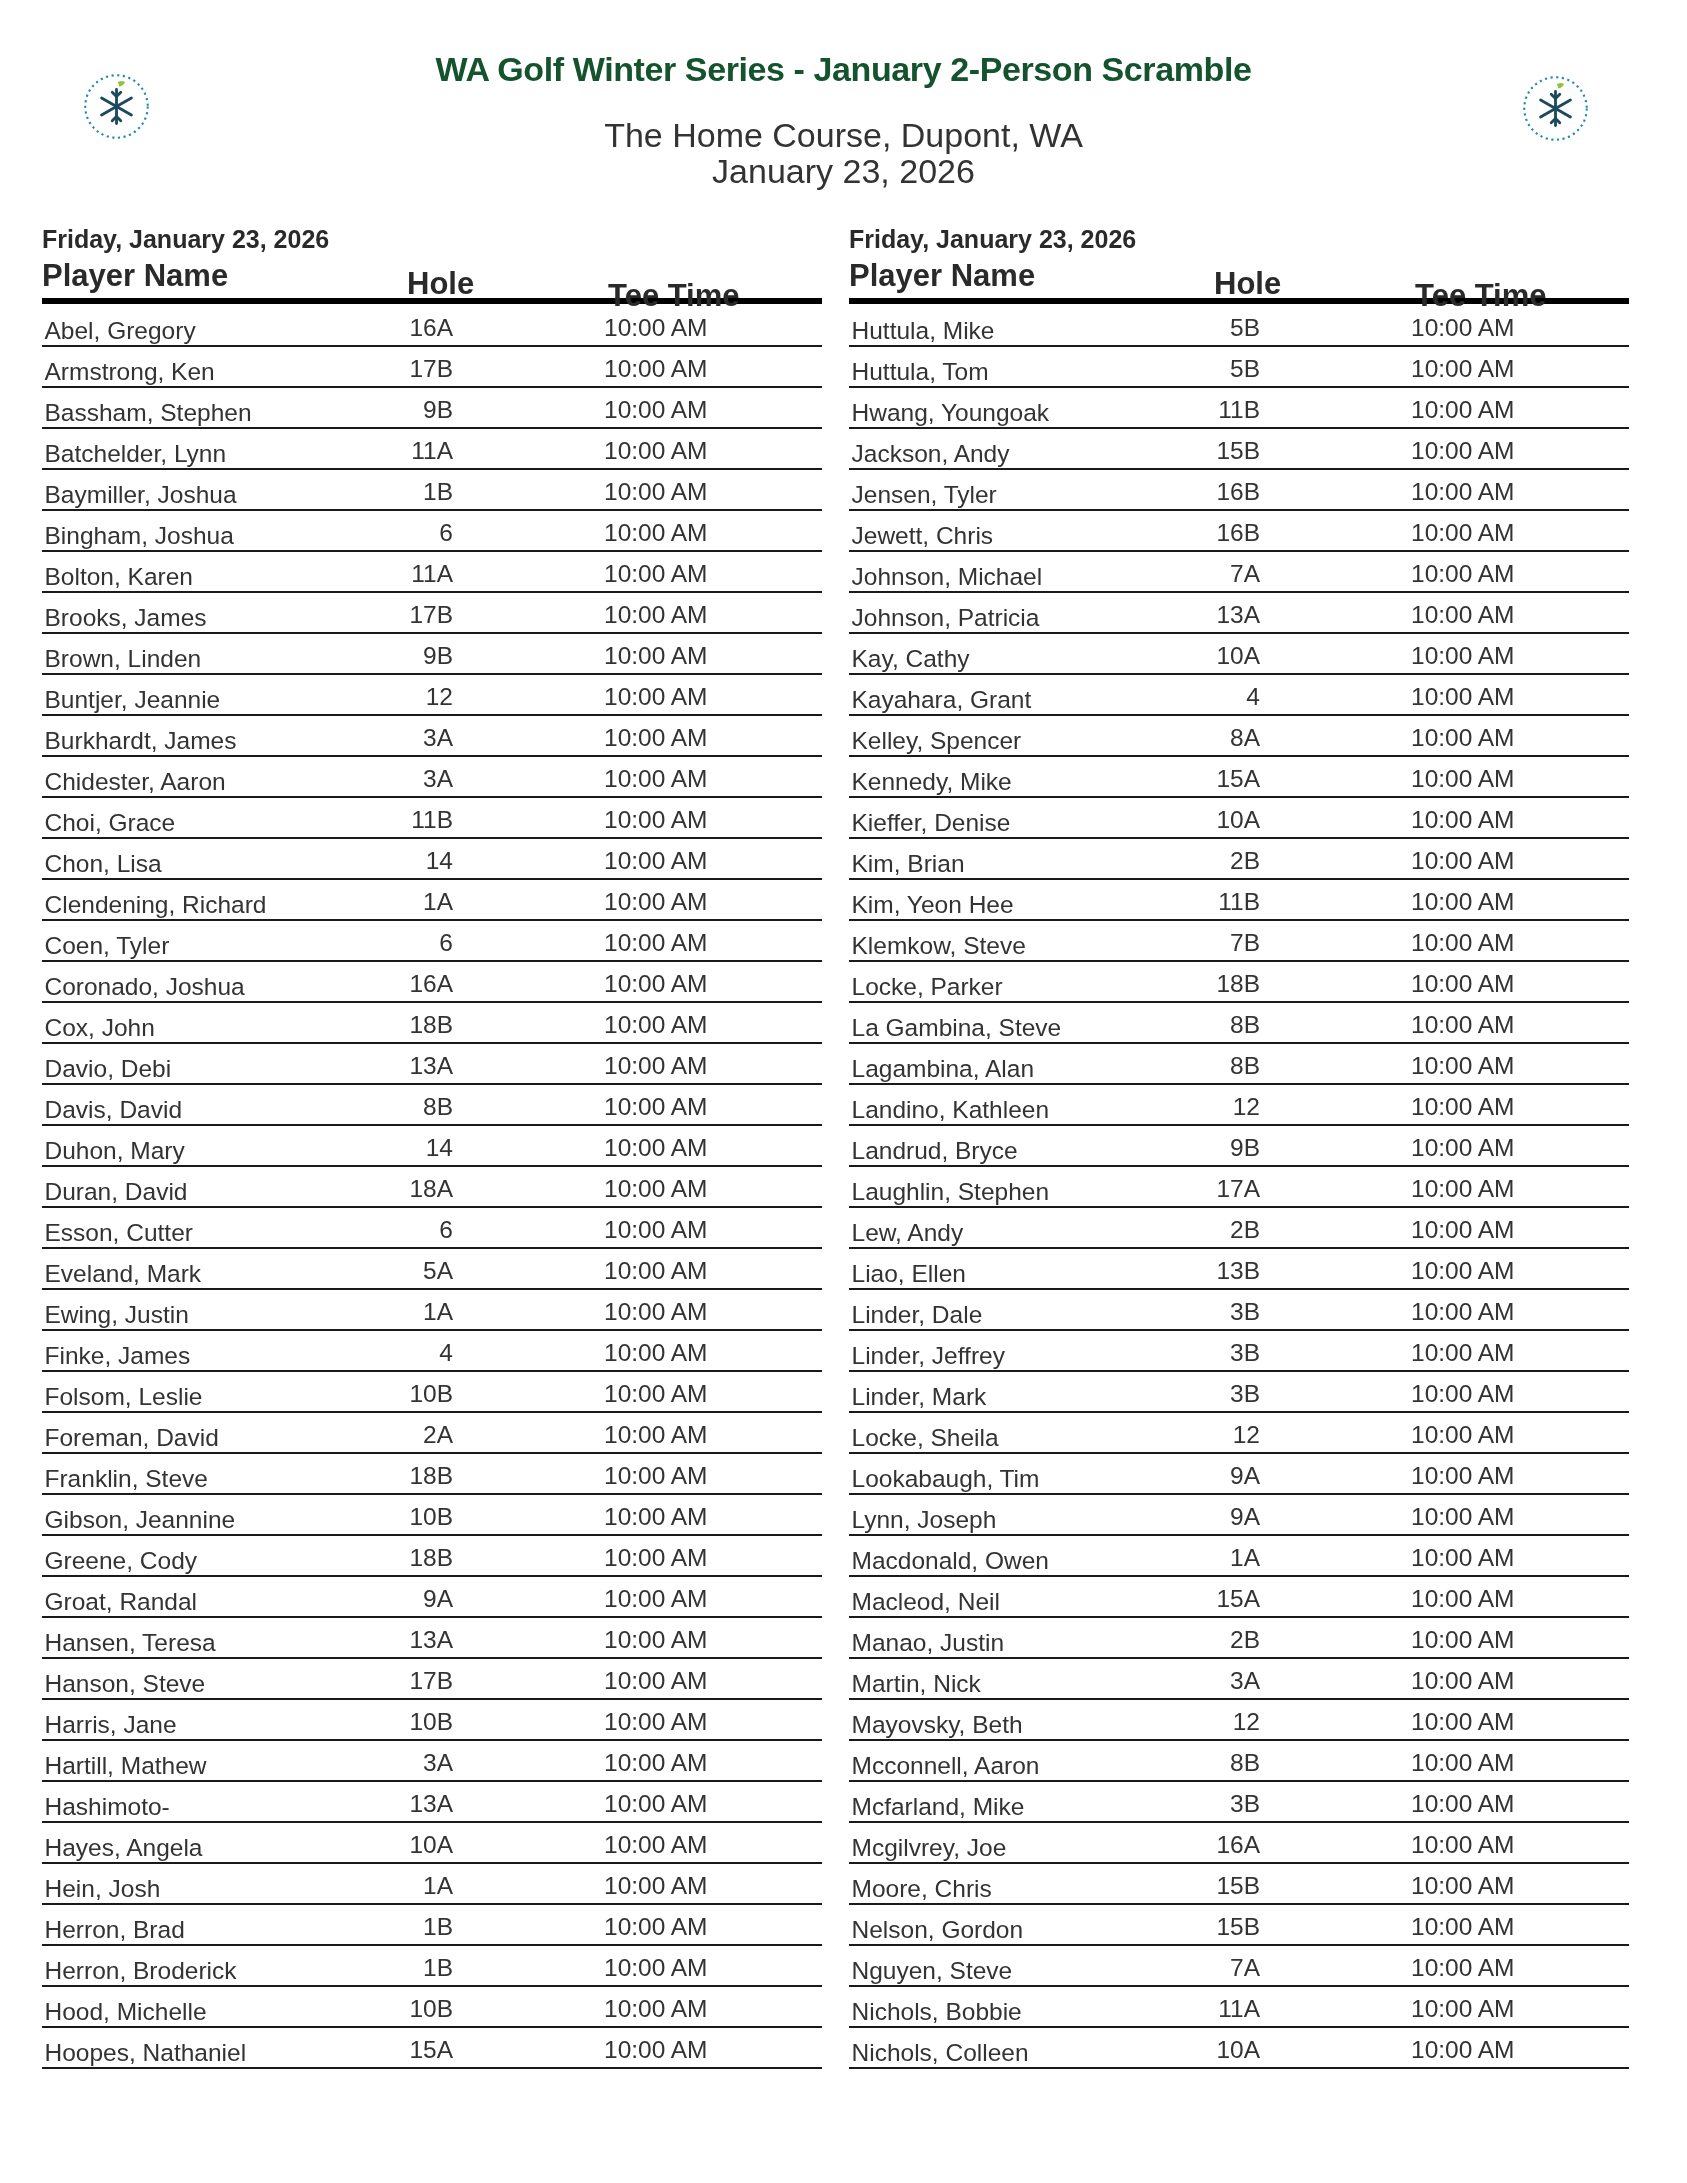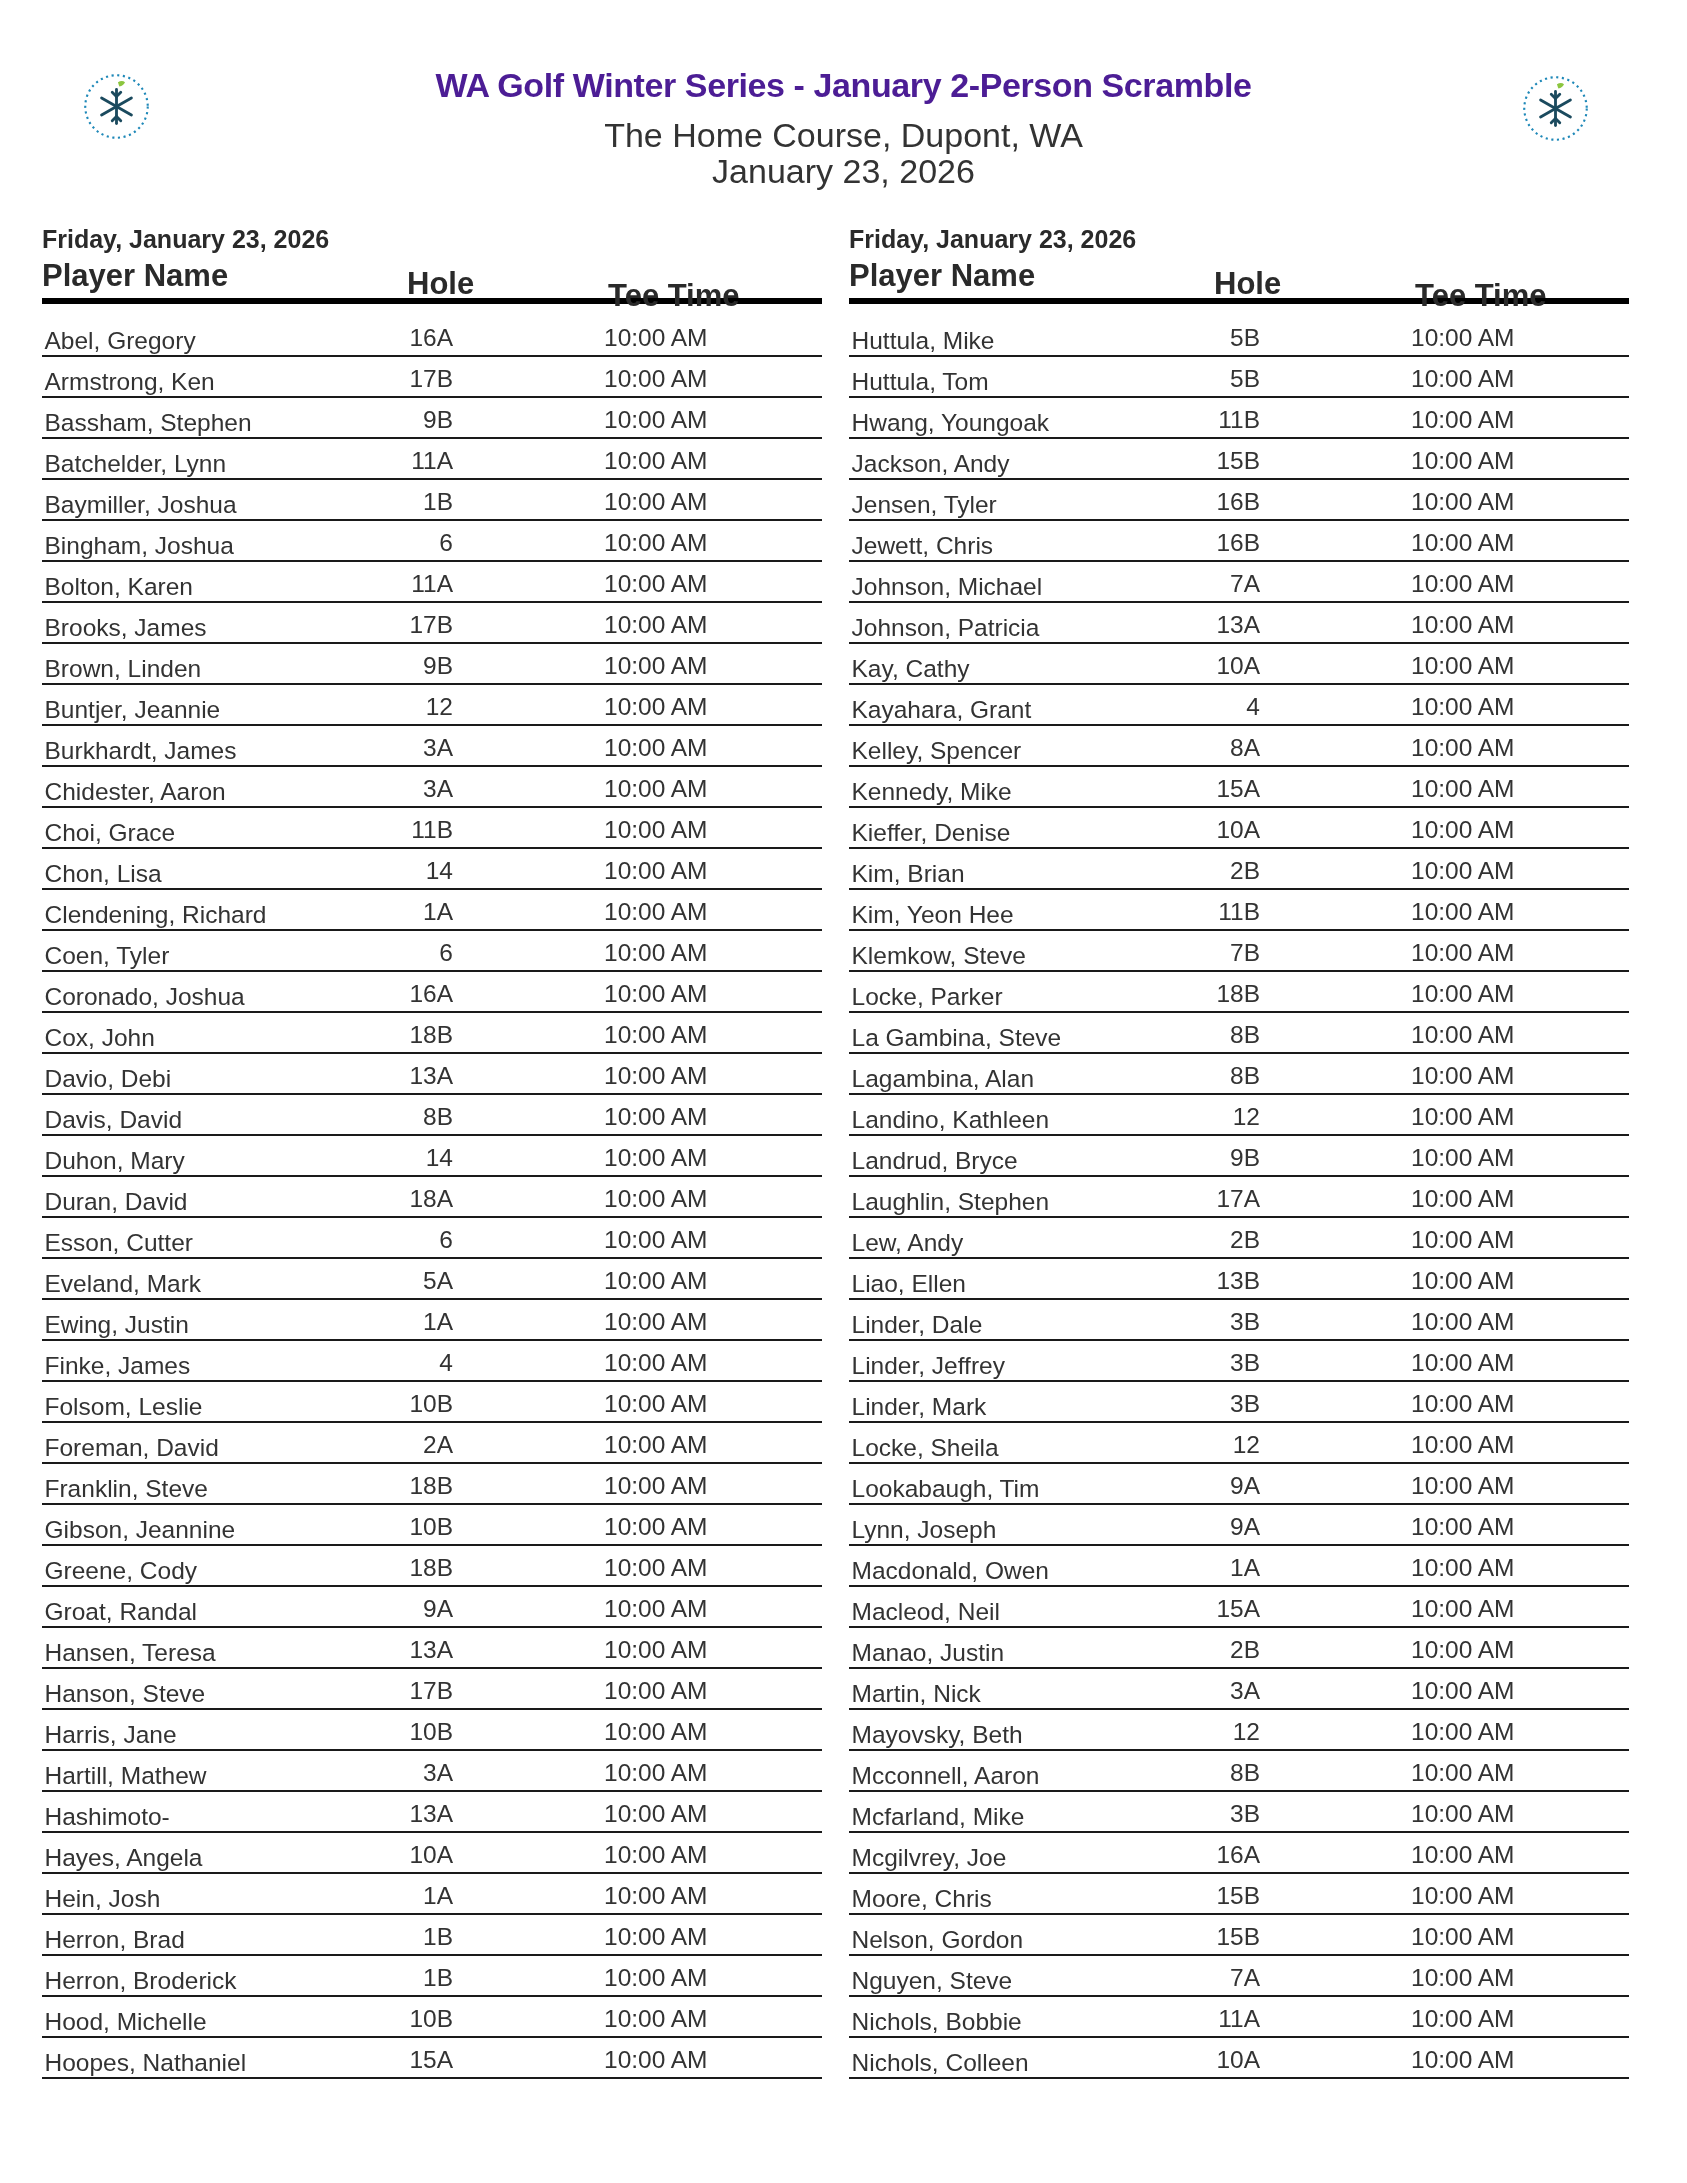--- a/index.html
+++ b/index.html
@@ -2,34 +2,34 @@
 <html style="font-size:13.5px"><head>
 <meta charset="utf-8">
 <style>
   html, body { margin:0; padding:0; background:#ffffff; }
   body { width:1687px; height:2183px; position:relative; overflow:hidden;
          font-family:"Liberation Sans", "DejaVu Sans", sans-serif; color:#222; }
   .logo { position:absolute; width:71px; height:71px; }
   .logo.left { left:81px; top:71px; }
   .logo.right { left:1520px; top:73px; }
   .header { position:absolute; left:0; width:1687px; text-align:center; }
-  .title { top:66px; font-size:34px; font-weight:bold; color:#4c1d95; letter-spacing:-0.4px; }
+  .title { top:50px; font-size:34px; font-weight:bold; color:#14532d; letter-spacing:-0.4px; }
   .subtitle { top:116px; font-size:34px; color:#333; }
   .date { top:152px; font-size:34px; color:#333; }
   .col { position:absolute; top:221px; width:780px; }
   .col.left { left:42px; }
   .col.right { left:849px; }
   .section-date { font-size:25px; font-weight:bold; color:#2a2a2a; height:37px; line-height:37px; }
   .col-head { position:relative; height:38px; font-size:31px; font-weight:bold; color:#2a2a2a; }
   .col-head span { position:absolute; top:5px; }
   .h-name { left:0; top:0 !important; }
   .h-hole { left:365px; top:8.4px !important; }
   .h-tee { left:566px; top:8.4px !important;margin-top:12px; }
   .thick-rule { height:5.9px; background:#000; margin-top:1.7px; }
-  .rows { margin-top:12px; }
+  .rows { margin-top:2px; }
   .row { position:relative; height:39px; border-bottom:2.5px solid #1a1a1a; }
   .row span { position:absolute; top:8.4px; font-size:24.5px; line-height:27px; color:#333; }
   .c-name { left:2.5px; top:11.8px !important; }
   .c-hole { right:369px; text-align:right; }
   .c-tee { left:562px; }
 </style>
 </head>
 <body>
 
 <div class="logo left">

